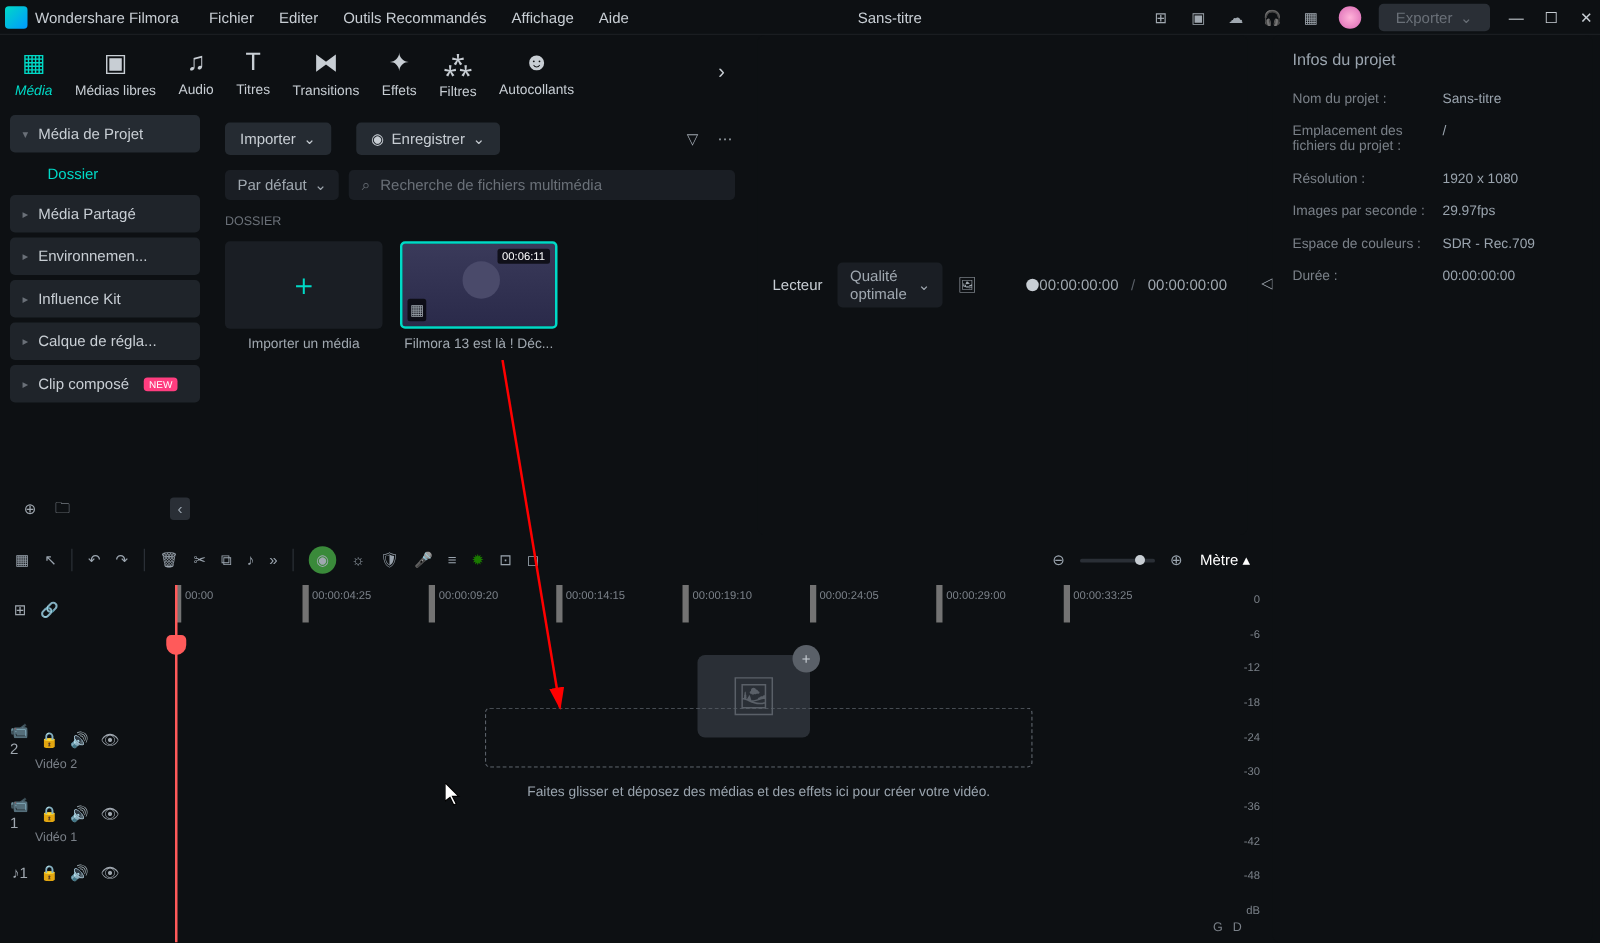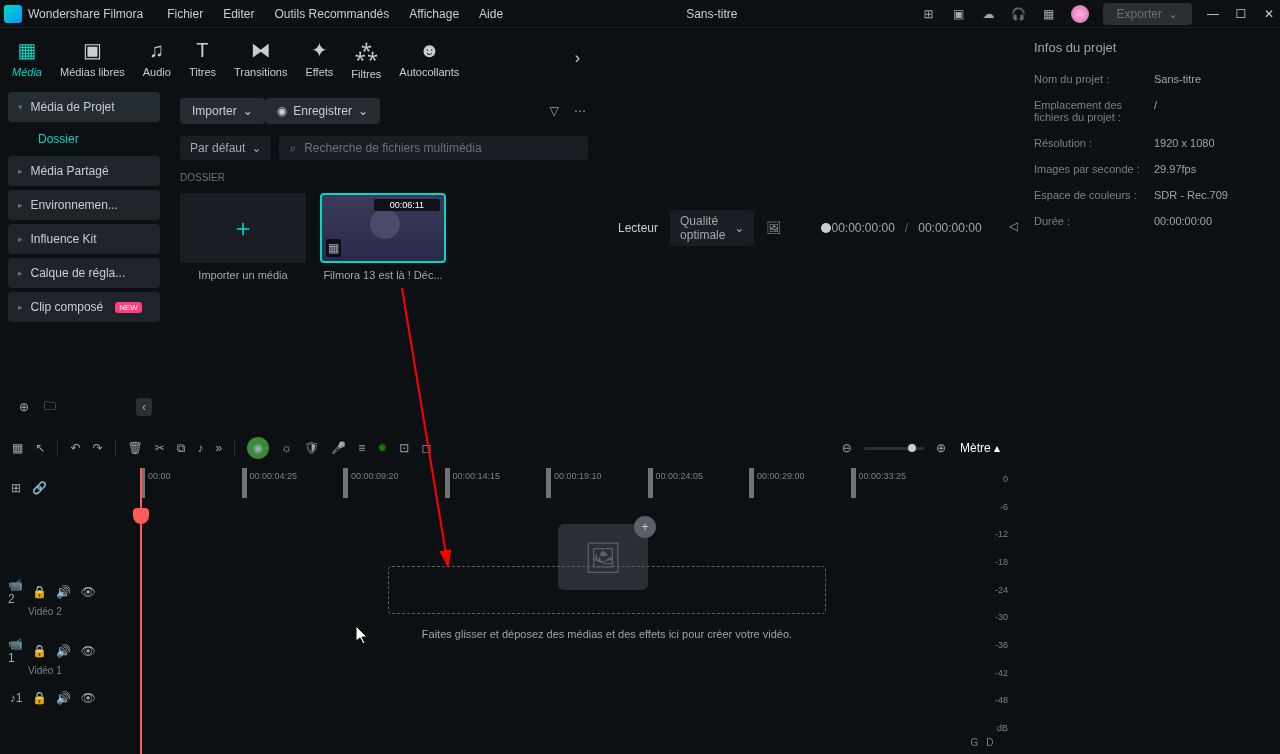--- a/index.html
+++ b/index.html
@@ -39,35 +39,35 @@
 .sb-arrow { color: #6a7078; font-size: 9px; }
 .sb-label { color: #c8ced4; font-size: 12px; }
 .sb-sub { padding: 6px 10px 6px 30px; color: #00d9c6; font-size: 12px; }
 .sb-badge { background: #ff3d7f; color: #fff; font-size: 8px; padding: 1px 4px; border-radius: 3px; margin-left: 4px; }
 .sb-bottom { margin-top: auto; display: flex; align-items: center; gap: 10px; padding: 8px; }
 .sb-bottom .spacer { flex: 1; }
 .sb-nav-back { background: #2a2f36; padding: 2px 6px; border-radius: 3px; color: #9aa4ae; }
 
 
 .media-panel { flex: 1; background: #0d1013; padding: 10px 12px; display: flex; flex-direction: column; }
-.mp-toolbar { display: flex; gap: 0; align-items: center; margin-bottom: 12px; }
+.mp-toolbar { display: flex; gap: 20px; align-items: center; margin-bottom: 12px; }
 .mp-btn { background: #252b32; padding: 6px 12px; border-radius: 4px; display: flex; align-items: center; gap: 6px; color: #c8ced4; cursor: pointer; }
 .mp-toolbar-right { margin-left: auto; display: flex; gap: 10px; }
 .mp-search { display: flex; gap: 8px; margin-bottom: 12px; }
 .mp-sort { background: #1a1e24; padding: 5px 10px; border-radius: 4px; display: flex; align-items: center; gap: 6px; color: #a0a8b0; }
 .mp-searchbox { flex: 1; background: #1a1e24; padding: 5px 10px; border-radius: 4px; display: flex; align-items: center; gap: 8px; color: #6a7078; }
 .mp-section-label { font-size: 10px; color: #6a7078; margin-bottom: 10px; }
 .mp-grid { display: flex; gap: 14px; }
 .mp-card { width: 126px; display: flex; flex-direction: column; gap: 6px; }
 .mp-thumb { width: 126px; height: 70px; background: #1a1e24; border-radius: 4px; display: flex; align-items: center; justify-content: center; position: relative; }
 .mp-thumb.import { cursor: pointer; }
 .mp-plus { color: #00d9c6; font-size: 24px; }
 .mp-thumb.video { border: 2px solid #00d9c6; background: linear-gradient(#3a3a5a, #2a2a4a); position: relative; overflow: hidden; }
 .mp-person { width: 30px; height: 30px; background: #4a4a6a; border-radius: 50%; position: absolute; top: 14px; left: 48px; }
-.mp-duration { position: absolute; top: 4px; right: 4px; background: rgba(0,0,0,0.7); color: #fff; font-size: 9px; padding: 1px 16px; border-radius: 2px; text-align: right; }
+.mp-duration { position: absolute; top: 4px; right: 4px; background: rgba(0,0,0,0.7); color: #fff; font-size: 9px; padding: 1px 4px; border-radius: 2px; text-align: right; }
 .mp-type-badge { position: absolute; bottom: 4px; left: 4px; background: rgba(0,0,0,0.7); padding: 2px; border-radius: 2px; }
 .mp-card-label { font-size: 11px; color: #a0a8b0; text-align: center; }
 
 
 .preview { width: 392px; background: #0d1013; display: flex; flex-direction: row; margin-left: 6px; border-radius: 6px; }
 .pv-header { display: flex; align-items: center; padding: 10px 12px; gap: 12px; }
 .pv-tab { color: #c8ced4; }
 .pv-quality { background: #1a1e24; padding: 4px 10px; border-radius: 4px; display: flex; align-items: center; gap: 8px; color: #a0a8b0; }
 .pv-header-right { margin-left: auto; }
 .pv-canvas { flex: 1; background: #14181c; margin: 0 8px; border-radius: 4px; }

